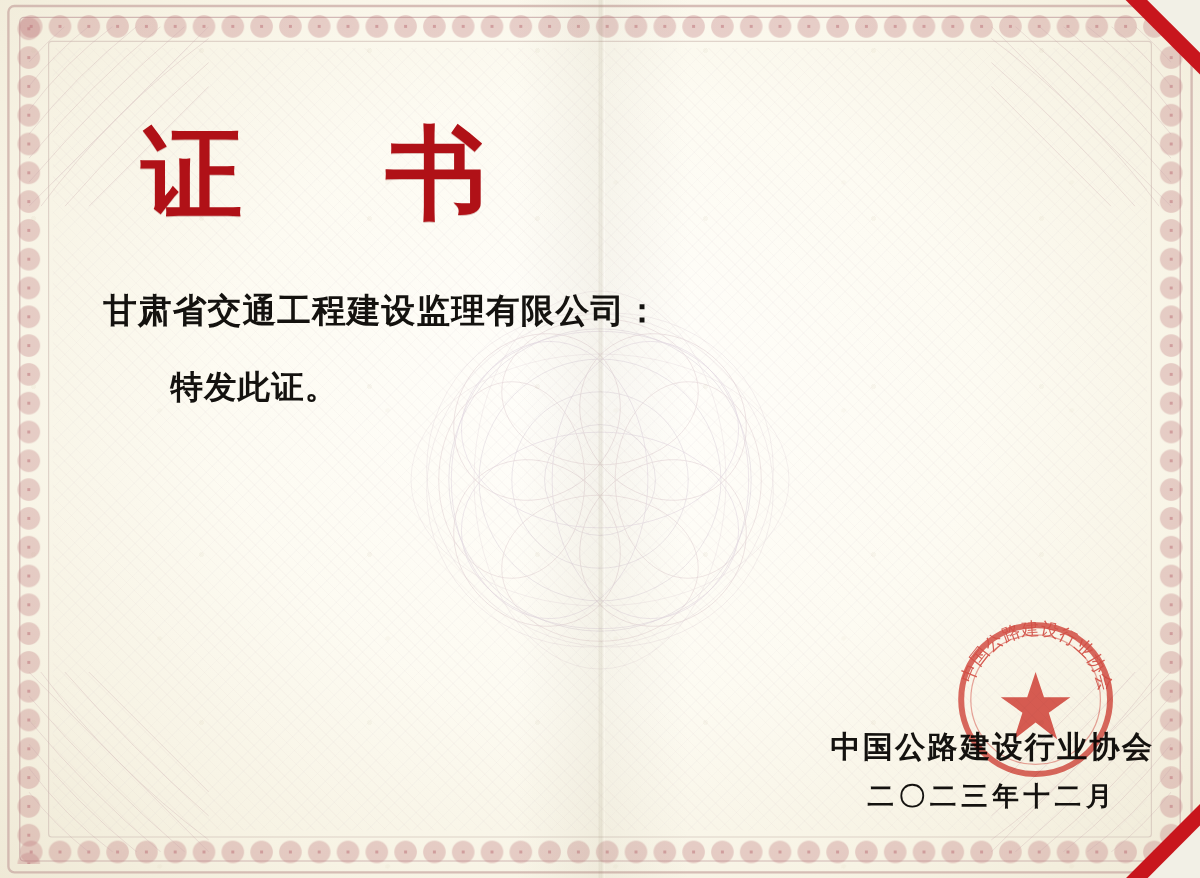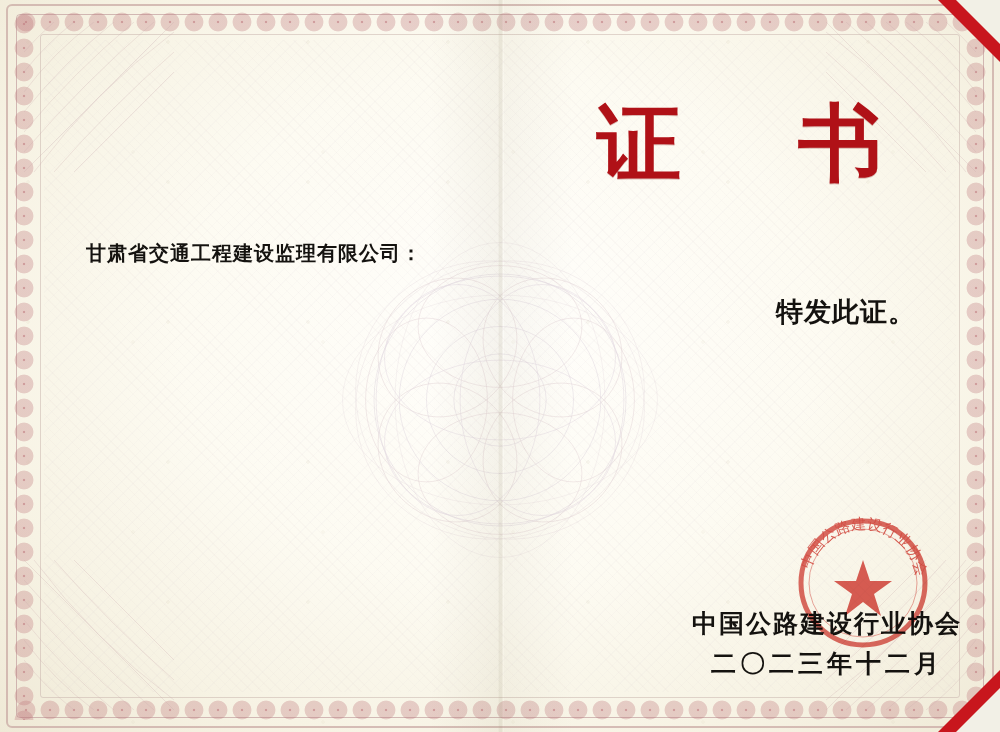--- a/index.html
+++ b/index.html
@@ -174,78 +174,77 @@
   
   .content {
     position: absolute;
     left: 70px;
     right: 70px;
     top: 62px;
     bottom: 62px;
   }
 
   .cert-title {
-    text-align: right;
+    text-align: left;
     color: #b01117;
-    font-family: Liberation Serif, serif;
+    font-family: Liberation Sans, sans-serif;
     font-weight: bold;
     font-size: 84px;
     letter-spacing: 48px;
     text-indent: 48px;
     margin-top: 38px;
     text-shadow: 0 1px 0 rgba(120,0,0,0.25);
     line-height: 1.05;
   }
 
   .body-block {
     margin-top: 52px;
     color: #14120f;
     font-family: "Liberation Serif", "DejaVu Serif", serif;
   }
 
   .addressee {
-    font-size: 20px;
+    font-size: 28px;
     font-weight: bold;
     letter-spacing: 1px;
     margin-left: 16px;
     margin-bottom: 18px;
   }
 
   .para {
     font-size: 27px;
     font-weight: bold;
     line-height: 54px;
     letter-spacing: 1px;
     margin-left: 16px;
     text-indent: 56px;
     max-width: 830px;
   }
   .para.second {
     margin-top: 12px;
-    text-align: right;
   }
 
   
   .issuer {
     position: absolute;
     right: 8px;
     bottom: 48px;
     width: 330px;
     text-align: center;
     color: #14120f;
     font-family: "Liberation Serif", "DejaVu Serif", serif;
   }
   .issuer-org {
     font-size: 25px;
     font-weight: bold;
     letter-spacing: 2px;
     line-height: 40px;
   }
   .issuer-date {
-    font-size: 25px;
+    font-size: 22px;
     font-weight: bold;
     letter-spacing: 4px;
     line-height: 40px;
   }
 
   
   .seal {
     position: absolute;
     right: 62px;
     bottom: 74px;

